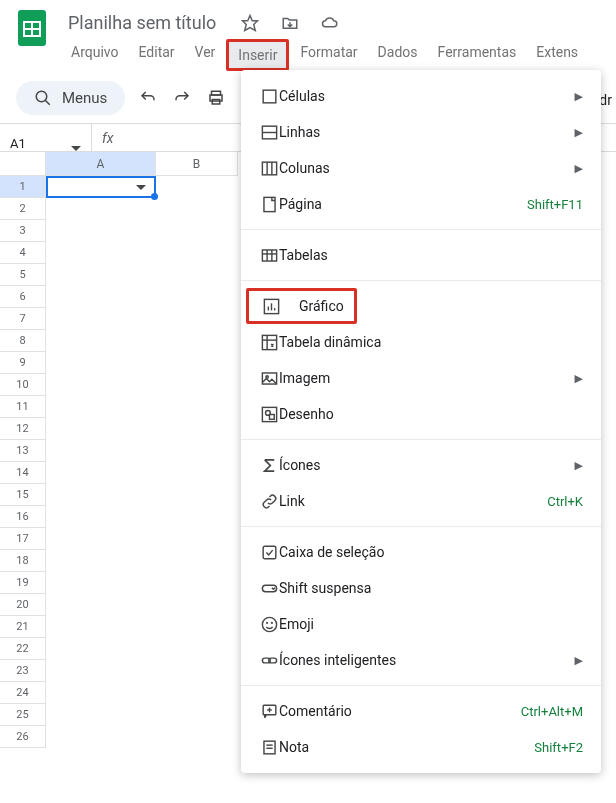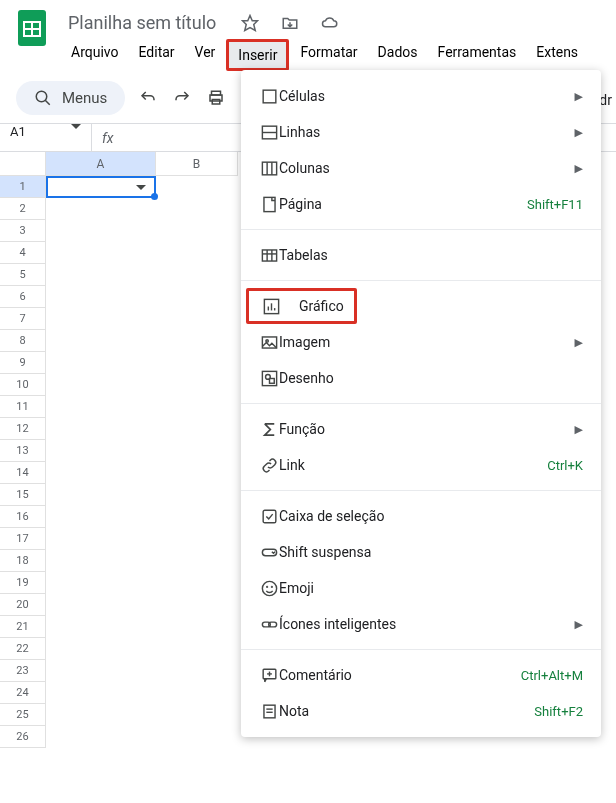--- a/index.html
+++ b/index.html
@@ -6,30 +6,30 @@
 body { width: 616px; height: 803px; overflow: hidden; background: #fff; color: #202124; font-size: 14px; position: relative; }
 
 .header { display: flex; align-items: flex-start; padding: 8px 12px 0; gap: 10px; }
 .logo { width: 40px; height: 40px; display: flex; align-items: center; justify-content: center; }
 .logo svg { width: 28px; height: 36px; }
 .title-area { flex: 1; }
 .title-row { display: flex; align-items: center; gap: 20px; padding: 2px 0 2px 2px; }
 .doc-title { font-size: 18px; color: #5f6368; padding: 2px 4px; }
 .icon-btn { width: 20px; height: 20px; display: inline-flex; align-items: center; justify-content: center; color: #5f6368; cursor: pointer; }
 .menubar { display: flex; gap: 2px; padding: 2px 0 6px; }
-.menu-item { padding: 5px 9px; border-radius: 4px; color: #000000; font-size: 14px; cursor: pointer; }
+.menu-item { padding: 5px 9px; border-radius: 4px; color: #737373; font-size: 14px; cursor: pointer; }
 .menu-item.highlighted { background: #e8eaed; }
 .red-box { border: 3px solid #d93025; border-radius: 2px; }
 
 .toolbar-row { display: flex; align-items: center; padding: 4px 16px 8px; gap: 12px; border-bottom: 1px solid #dadce0; }
 .menus-pill { display: flex; align-items: center; gap: 10px; background: #eef2f9; border-radius: 20px; padding: 8px 18px; color: #444746; font-size: 15px; cursor: pointer; }
 .tool-icon { width: 22px; height: 22px; display: inline-flex; align-items: center; justify-content: center; color: #444746; cursor: pointer; }
 
 .cell-ref-row { display: flex; align-items: center; border-bottom: 1px solid #dadce0; height: 28px; }
-.cell-ref { width: 92px; padding: 0 10px; display: flex; align-items: flex-start; justify-content: space-between; border-right: 1px solid #dadce0; height: 100%; font-size: 13px; }
+.cell-ref { width: 92px; padding: 0 10px; display: flex; align-items: flex-end; justify-content: space-between; border-right: 1px solid #dadce0; height: 100%; font-size: 13px; }
 .fx { padding: 0 10px; color: #5f6368; font-style: italic; font-size: 14px; }
 .rownums { display: flex; flex-direction: column; }
 .rownum { width: 46px; height: 22px; border-right: 1px solid #e0e0e0; border-bottom: 1px solid #e0e0e0; display: flex; align-items: center; justify-content: center; font-size: 11px; color: #5f6368; background: #fff; }
 .rownum.sel { background: #d3e3fd; }
 .colh { height: 24px; border-bottom: 1px solid #e0e0e0; border-right: 1px solid #e0e0e0; display: flex; align-items: center; justify-content: center; font-size: 12px; color: #5f6368; }
 .colh.a { width: 110px; background: #d3e3fd; }
 .colh.b { width: 82px; }
 .corner { width: 46px; height: 24px; border-right: 1px solid #e0e0e0; border-bottom: 1px solid #e0e0e0; background: #fff; }
 .grid { position: relative; }
 .cell-sel { position: absolute; left: 46px; top: 24px; width: 110px; height: 22px; border: 2px solid #1a73e8; background: #fff; display: flex; justify-content: flex-end; align-items: center; padding-right: 8px; }
@@ -237,20 +237,31 @@
             <line x1="12" y1="17" x2="12" y2="8"></line>
             <line x1="16" y1="17" x2="16" y2="14"></line>
           </svg>
         </span>
         <span class="m-label">Gráfico</span>
       </span>
     </div>
     <div class="m-item">
       <span class="m-icon">
         <svg width="19" height="19" viewBox="0 0 24 24" fill="none" stroke="currentColor" stroke-width="1.8">
+          <rect x="3" y="3" width="18" height="18"></rect>
+          <line x1="3" y1="9" x2="21" y2="9"></line>
+          <line x1="9" y1="3" x2="9" y2="21"></line>
+          <path d="M14 14l3 3m0-3l-3 3"></path>
+        </svg>
+      </span>
+      <span class="m-label">Tabela dinâmica</span>
+    </div>
+    <div class="m-item">
+      <span class="m-icon">
+        <svg width="19" height="19" viewBox="0 0 24 24" fill="none" stroke="currentColor" stroke-width="1.8">
           <rect x="3" y="5" width="18" height="14"></rect>
           <circle cx="9" cy="10" r="1.5"></circle>
           <path d="M3 17l5-5 4 4 3-3 6 6"></path>
         </svg>
       </span>
       <span class="m-label">Imagem</span>
       <span class="m-arrow">▶</span>
     </div>
     <div class="m-item">
       <span class="m-icon">
@@ -262,21 +273,21 @@
       </span>
       <span class="m-label">Desenho</span>
     </div>
     <div class="m-sep"></div>
     <div class="m-item">
       <span class="m-icon">
         <svg width="19" height="19" viewBox="0 0 24 24" fill="none" stroke="currentColor" stroke-width="1.8">
           <path d="M6 5h12M6 5l7 7-7 7h12" stroke-width="2.2"></path>
         </svg>
       </span>
-      <span class="m-label">Função</span>
+      <span class="m-label">Ícones</span>
       <span class="m-arrow">▶</span>
     </div>
     <div class="m-item">
       <span class="m-icon">
         <svg width="19" height="19" viewBox="0 0 24 24" fill="none" stroke="currentColor" stroke-width="1.8">
           <path d="M10 14a4 4 0 005.66 0l3-3a4 4 0 00-5.66-5.66l-1 1"></path>
           <path d="M14 10a4 4 0 00-5.66 0l-3 3a4 4 0 005.66 5.66l1-1"></path>
         </svg>
       </span>
       <span class="m-label">Link</span>

